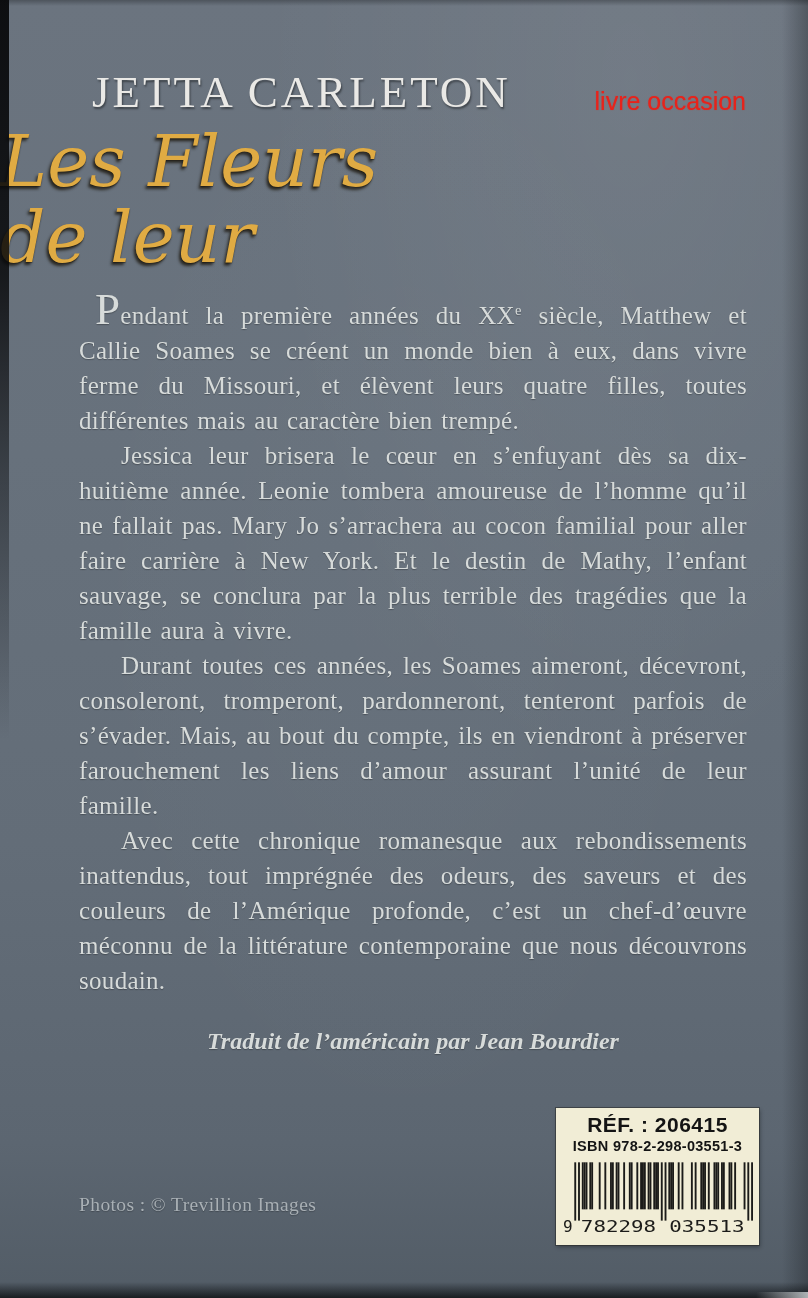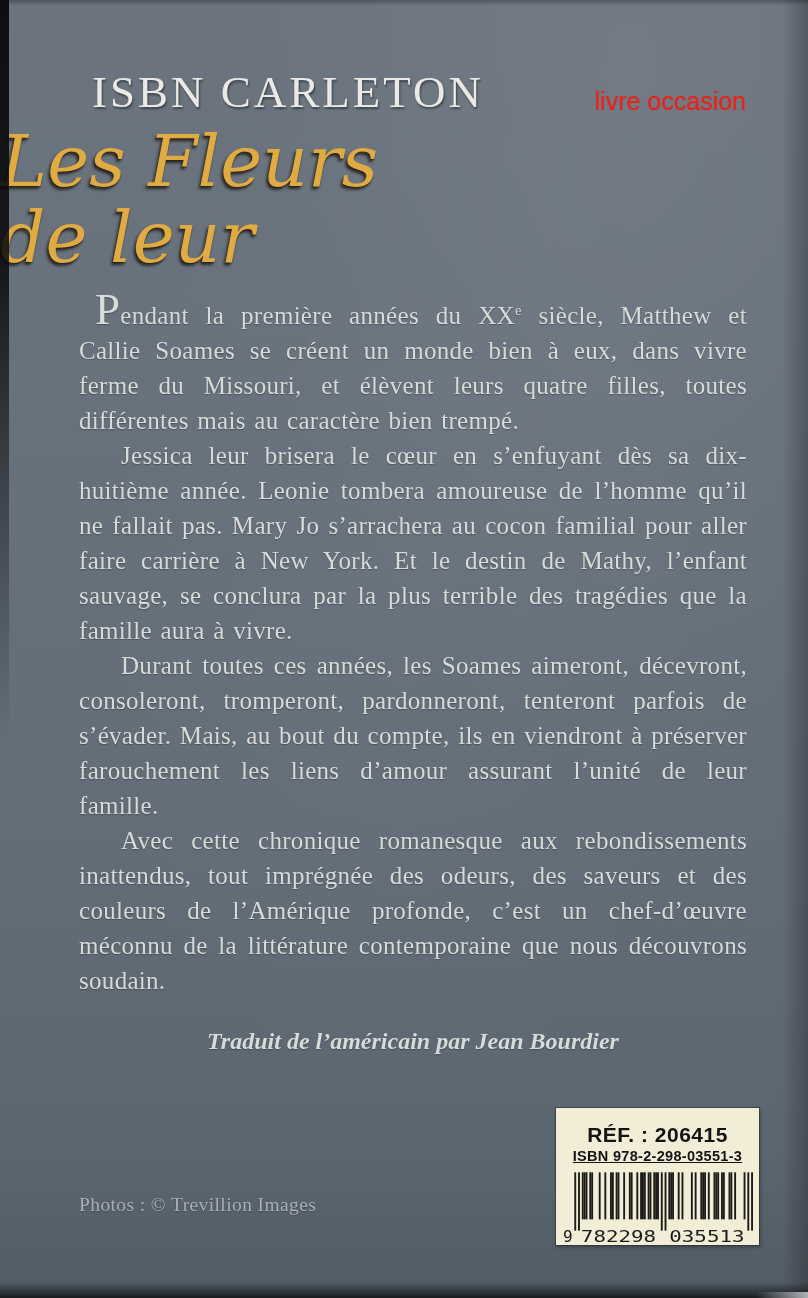--- a/index.html
+++ b/index.html
@@ -110,46 +110,46 @@
   
   .barcode-label {
     position: absolute;
     left: 556px;
     top: 1108px;
     width: 203px;
     height: 137px;
     background: #f1edd6;
     box-shadow: 0 0 0 1px rgba(40,42,40,0.55), 1px 2px 4px rgba(10,12,14,0.4);
     text-align: center;
-    padding-top: 15px;
+    padding-top: 5px;
     font-family: "Liberation Sans", sans-serif;
     color: #141414;
   }
   .barcode-ref  { font-size: 21px; font-weight: bold; letter-spacing: 0.5px; }
-  .barcode-isbn { font-size: 14.5px; font-weight: bold; margin-top: 1px; letter-spacing: 0.3px; text-decoration: underline; }
+  .barcode-isbn { font-size: 14.5px; font-weight: bold; margin-top: 1px; letter-spacing: 0.3px; }
   .barcode-svg  { display: block; margin: 3px auto 0 auto; }
 
   
   .credits {
     position: absolute;
     left: 79px;
     top: 1192px;
     font-size: 19.5px;
     line-height: 26px;
     color: #a9b0b5;
     letter-spacing: 0.4px;
     text-shadow: 0 1px 1px rgba(20,22,26,0.3);
   }
 </style>
 </head>
 <body>
 
 <div class="cover">
 
-  <div class="author">ISBN CARLETON</div>
+  <div class="author">JETTA CARLETON</div>
 
   <div class="stamp">livre occasion</div>
 
   <div class="title">
     <span class="t1">Les Fleurs</span>
     <span class="t2">de leur</span>
   </div>
 
   <div class="synopsis">
     <p class="first"><span class="dropcap">P</span><span>endant la première années du XX</span><span class="sup">e</span><span> siècle, Matthew et Callie Soames se créent un monde bien à eux, dans vivre ferme du Missouri, et élèvent leurs quatre filles, toutes différentes mais au caractère bien trempé.</span></p>

